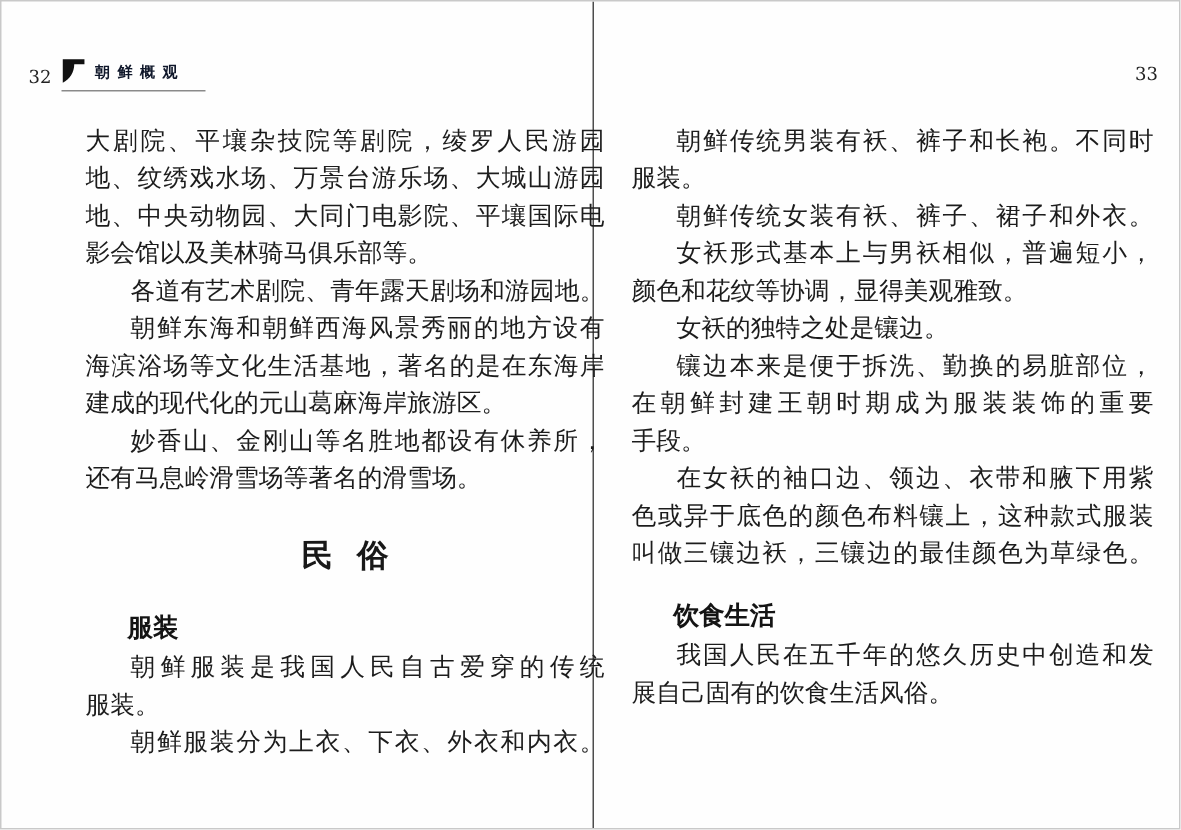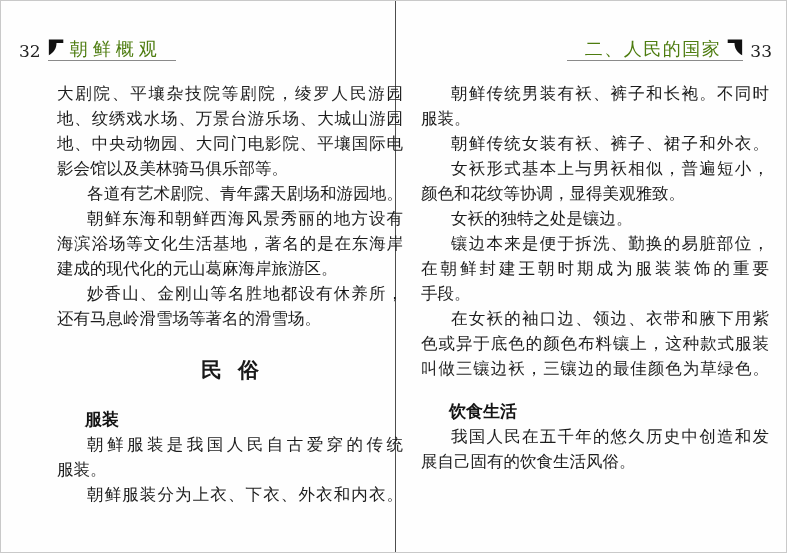--- a/index.html
+++ b/index.html
@@ -21,29 +21,29 @@
 
   
   .header-left {
     position:absolute; left:18px; top:38px;
     display:flex; align-items:flex-end; gap:7px;
   }
   .header-right {
     position:absolute; right:14px; top:38px;
     display:flex; align-items:flex-end; gap:7px;
   }
-  .page-number { font-size:17px; color:#222; line-height:20px; }
+  .page-number { font-size:12px; color:#222; line-height:20px; }
   .header-rule-group {
     display:flex; align-items:flex-end; gap:5px;
     border-bottom:1px solid #8a8a8a; padding-bottom:3px;
   }
   .header-rule-group.left-side  { padding-right:14px; }
   .header-rule-group.right-side { padding-left:18px; }
   .header-title {
-    font-size:18px; font-weight:400; color:#4d7c0f; line-height:17px;
+    font-size:10px; font-weight:700; color:#0f172a; line-height:17px;
   }
   .header-title.spread-wide { letter-spacing:5px; }
   .header-title.spread-tight { letter-spacing:1.5px; }
   .ornament-svg { display:block; }
 
   
   .text-column { position:absolute; top:80px; }
   .text-column.left  { left:56px;  width:346px; }
   .text-column.right { left:420px; width:348px; }
 
@@ -78,28 +78,20 @@
       <span class="ornament-wrap">
         <svg class="ornament-svg" width="17" height="18" viewBox="0 0 20 20">
           <path d="M1,0 H18 V4 H10 C10,10.5 6.5,15.5 1,18.5 Z" fill="#111"></path>
         </svg>
       </span>
       <span class="header-title spread-wide">朝鲜概观</span>
     </span>
   </div>
 
   <div class="header-right">
-    <span class="header-rule-group right-side">
-      <span class="header-title spread-tight">二、人民的国家</span>
-      <span class="ornament-wrap">
-        <svg class="ornament-svg" width="17" height="18" viewBox="0 0 20 20">
-          <path d="M19,0 H2 V4 H10 C10,10.5 13.5,15.5 19,18.5 Z" fill="#111"></path>
-        </svg>
-      </span>
-    </span>
     <span class="page-number">33</span>
   </div>
 
   <div class="text-column left">
     <div class="line full">大剧院、平壤杂技院等剧院，绫罗人民游园</div>
     <div class="line full">地、纹绣戏水场、万景台游乐场、大城山游园</div>
     <div class="line full">地、中央动物园、大同门电影院、平壤国际电</div>
     <div class="line">影会馆以及美林骑马俱乐部等。</div>
     <div class="line indent full">各道有艺术剧院、青年露天剧场和游园地。</div>
     <div class="line indent full">朝鲜东海和朝鲜西海风景秀丽的地方设有</div>

